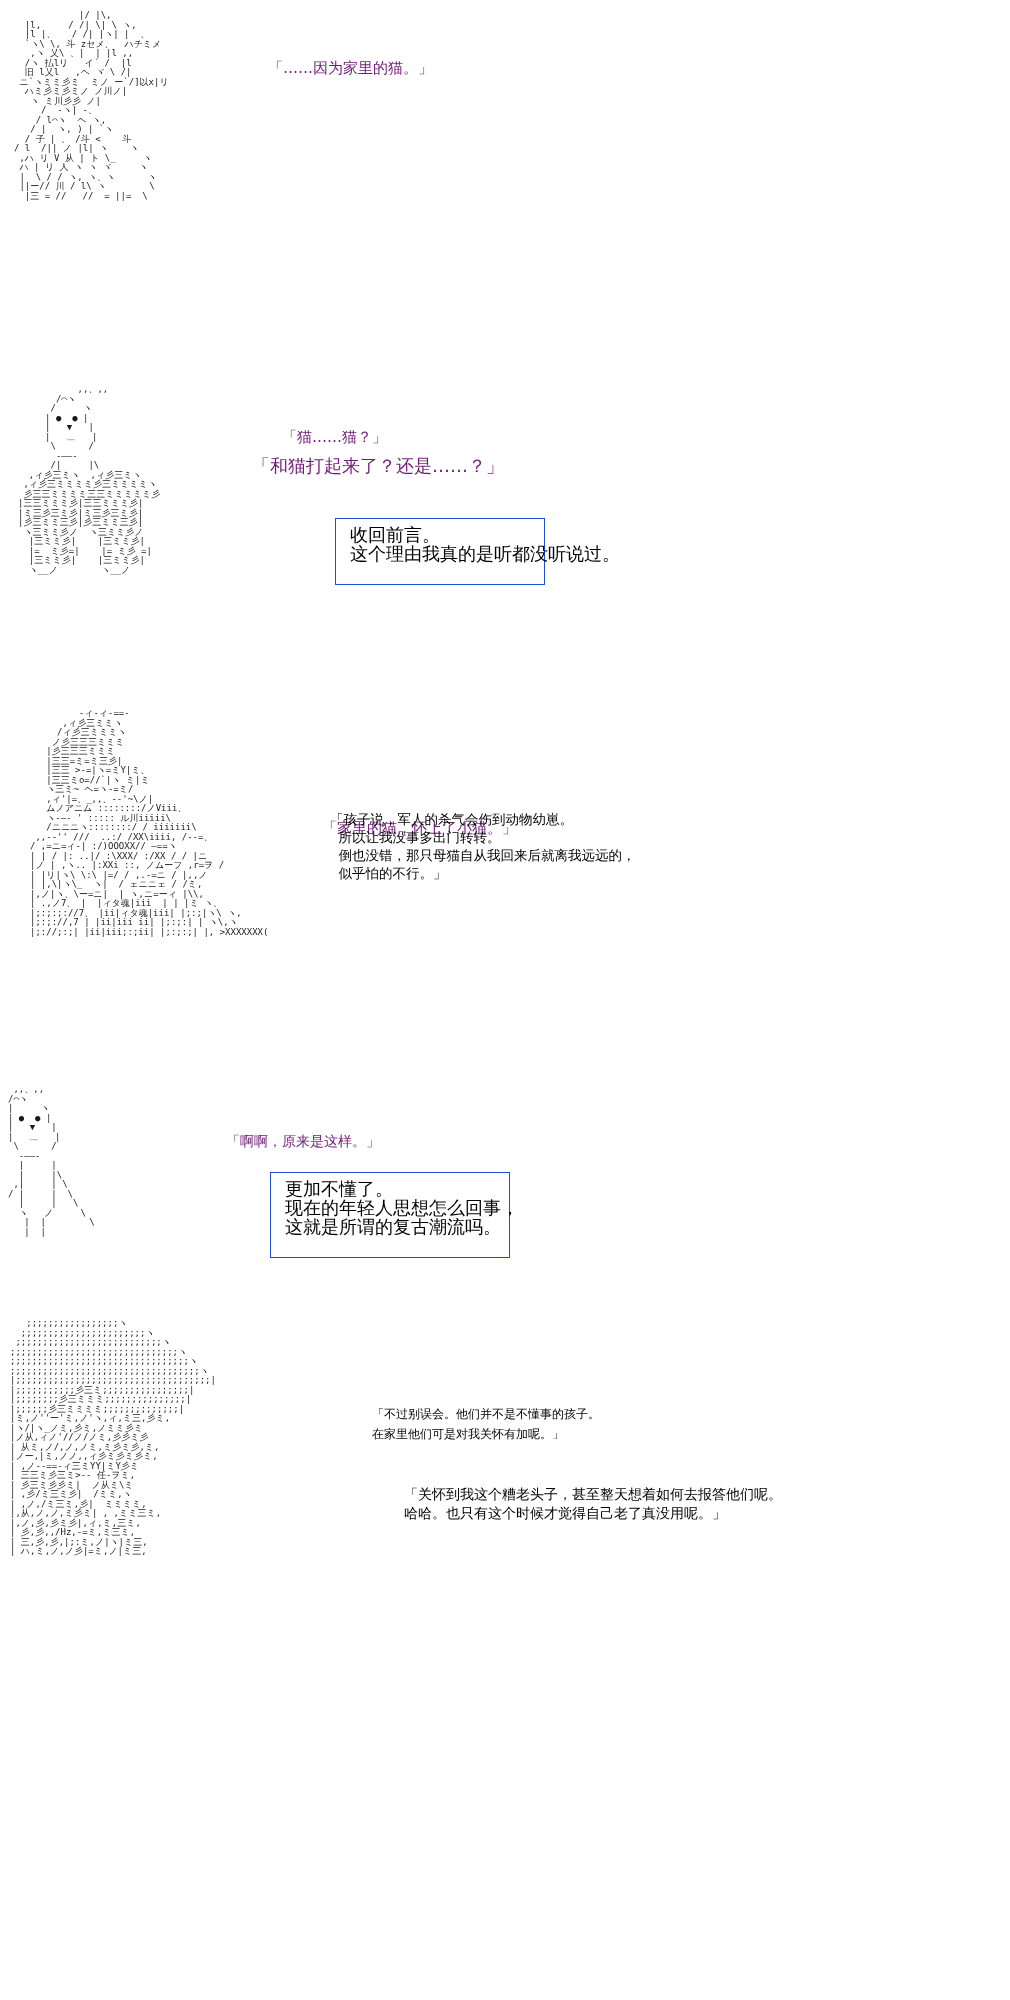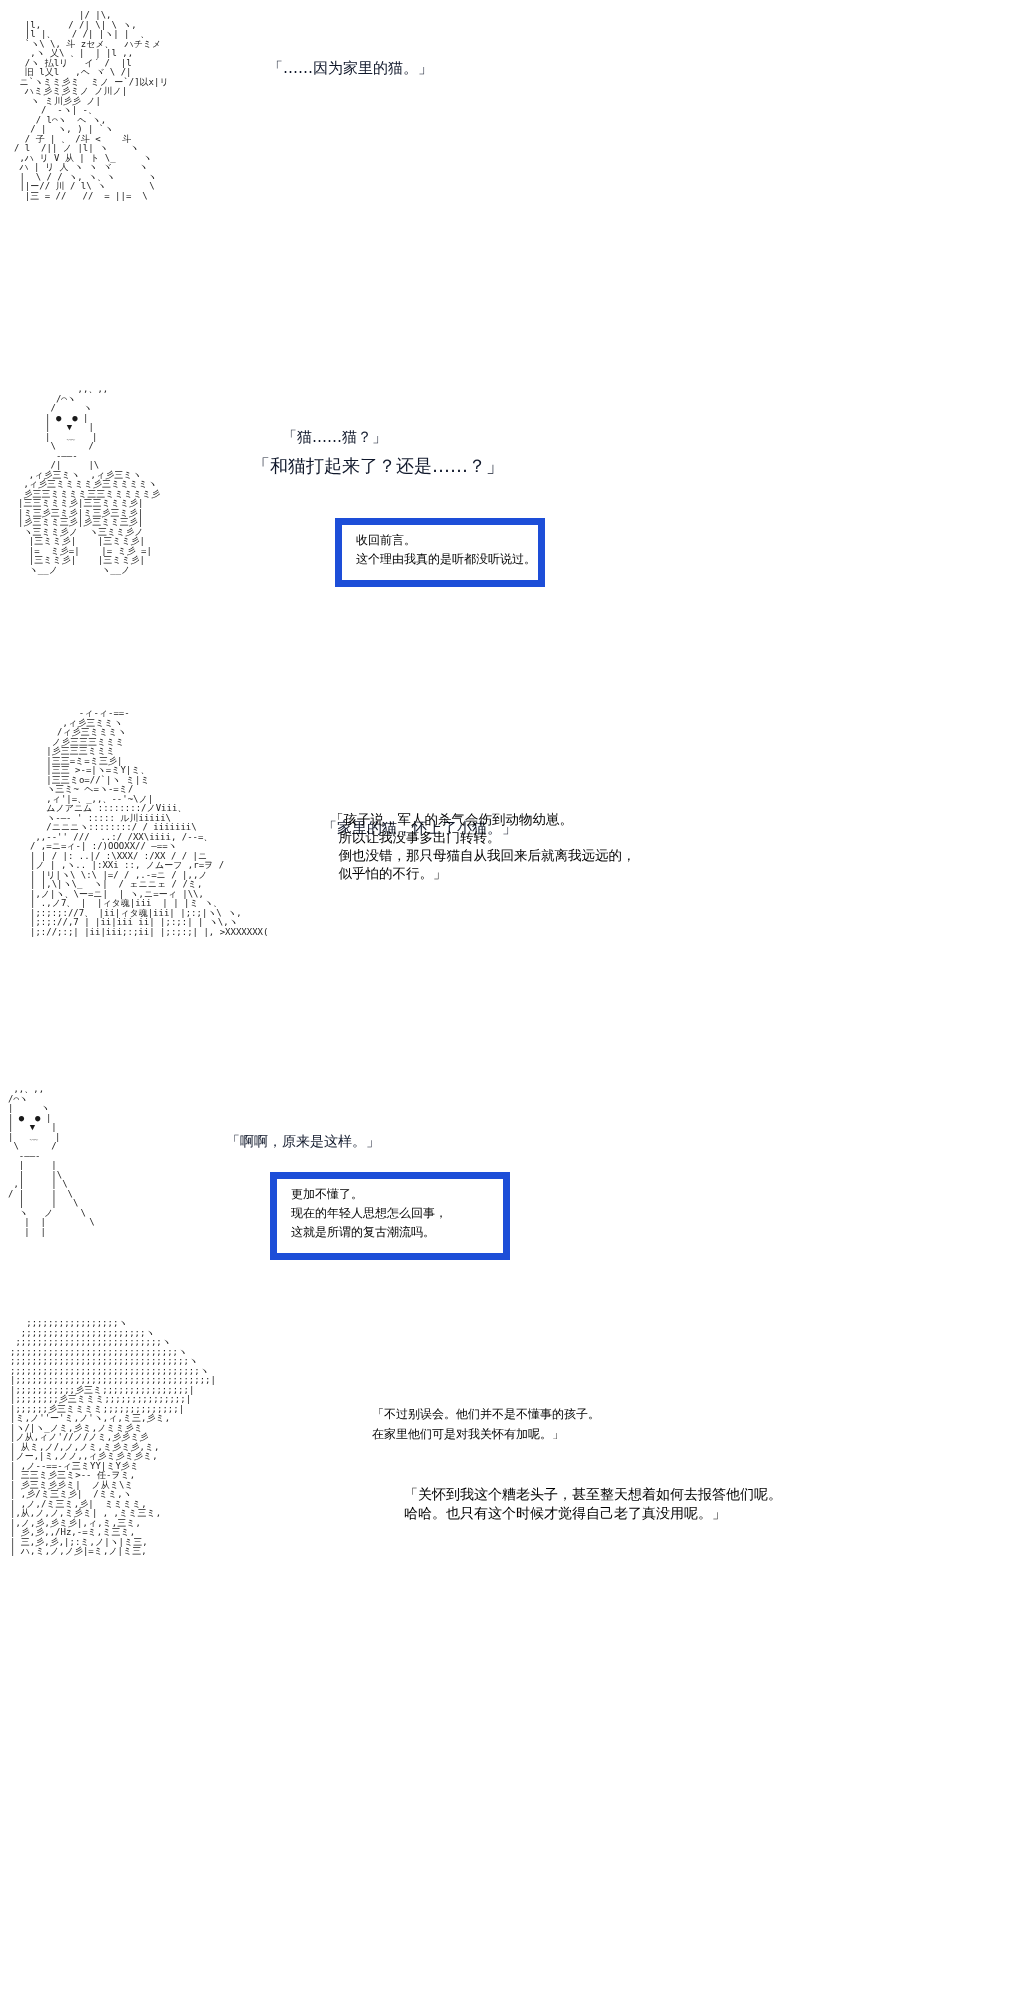--- a/index.html
+++ b/index.html
@@ -36,47 +36,47 @@
   .aa-3 { left: 30px;  top: 700px; }
   .aa-4 { left: 8px;   top: 1076px; }
   .aa-5 { left: 10px;  top: 1310px; }
 
   
   .line {
     position: absolute;
     white-space: pre;
     font-size: 14px;
     line-height: 20px;
-    color: #0f172a;
+    color: #701a75;
   }
   .d1 { left: 268px; top: 58px;  font-size: 15px; }
   .d2 { left: 252px; top: 427px; font-size: 15px; margin-left: 30px; }
   .d3 { left: 252px; top: 456px; font-size: 18px; }
   .d4 { left: 322px; top: 787px; font-size: 15px; }
   .d6 { left: 226px; top: 1131px; font-size: 14px; }
 
   .multiline {
     position: absolute;
     white-space: pre;
     font-size: 13.5px;
     line-height: 18px;
   }
   .m-third { left: 330px; top: 797px; }
   .m-last  { left: 372px; top: 1404px; font-size: 12px; line-height: 20px; }
   .m-final { left: 404px; top: 1485px; font-size: 14px;   line-height: 19px; }
 
   
   .box {
     position: absolute;
-    border: 7px solid #1d4ed8;
+    border: 1px solid #1d4ed8;
     background: #ffffff;
     box-sizing: border-box;
-    padding: 6px 10px 11px 14px;
-    white-space: pre;
-    font-size: 12px;
+    padding: 6px 10px 21px 14px;
+    white-space: pre;
+    font-size: 18px;
     line-height: 19px;
     color: #000000;
   }
   .box-1 { left: 335px; top: 518px;  width: 210px; }
   .box-2 { left: 270px; top: 1172px; width: 240px; }
 </style>
 </head>
 <body>
 
 <div class="stage">

